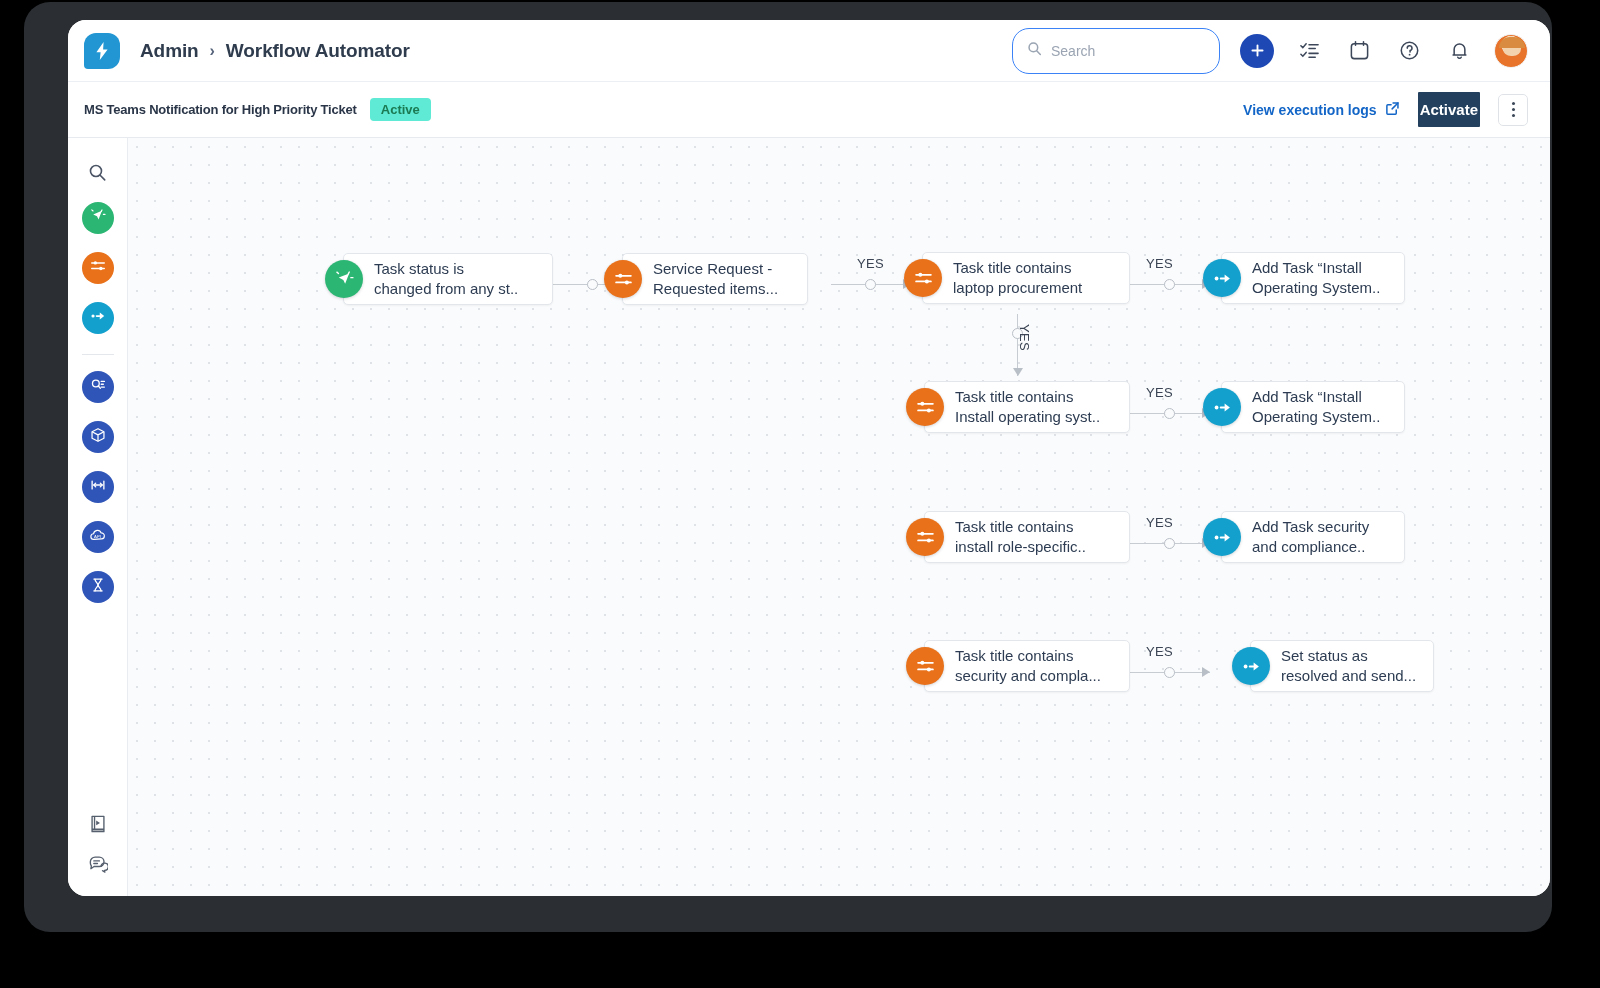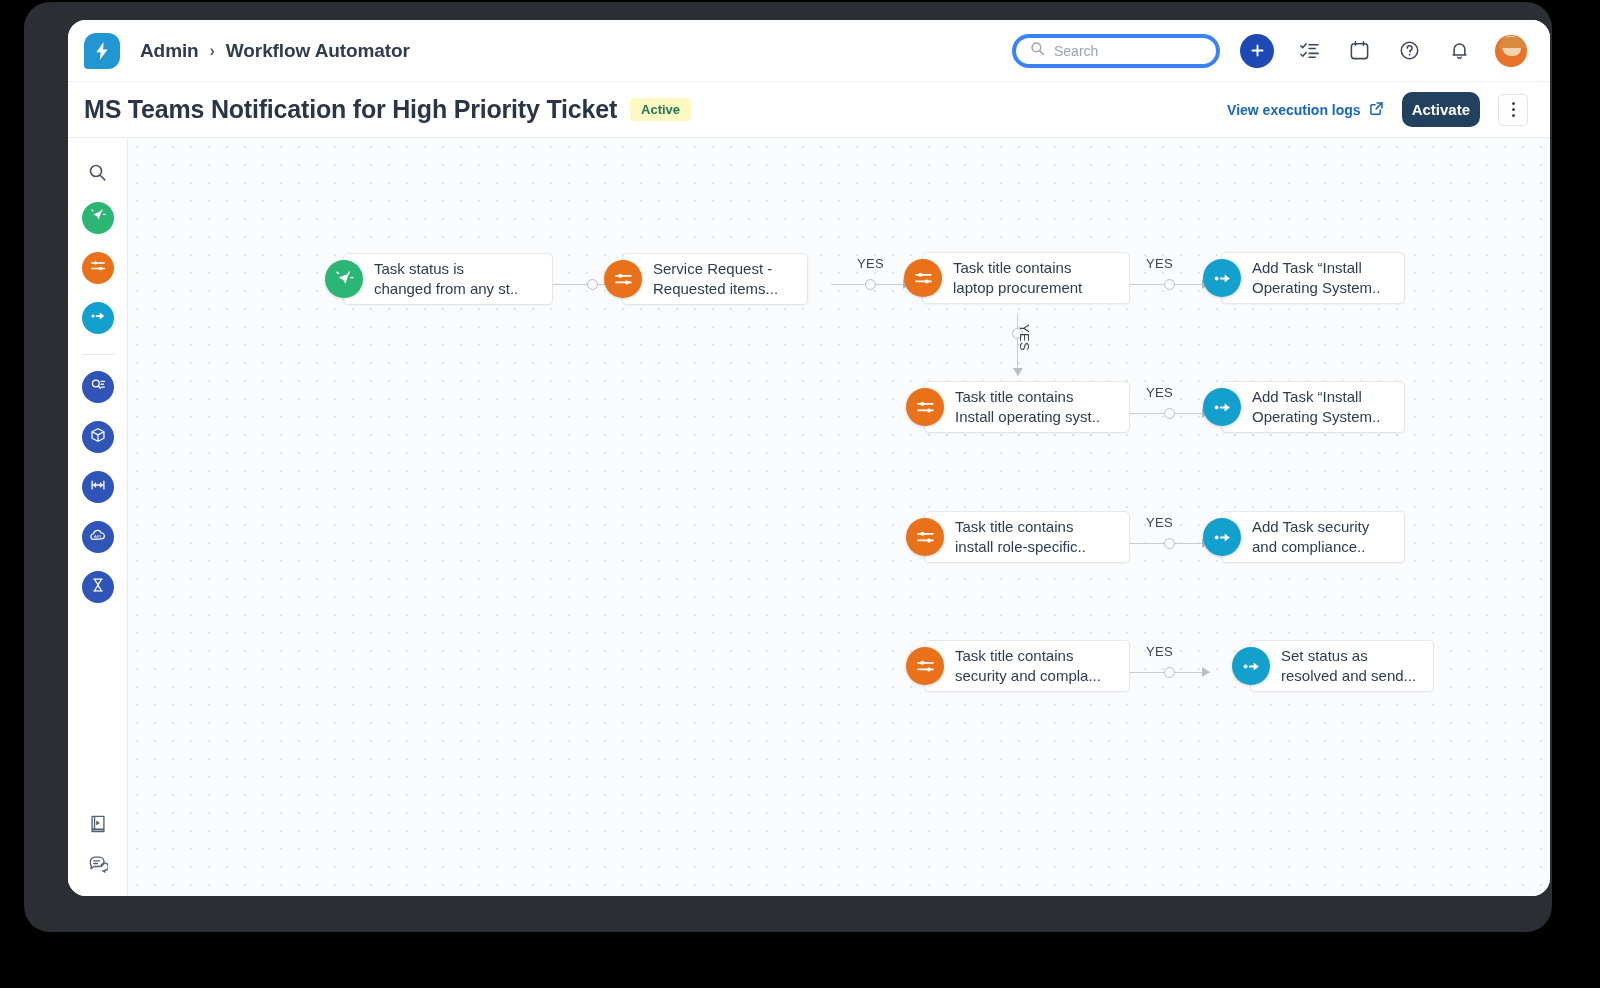--- a/index.html
+++ b/index.html
@@ -67,22 +67,22 @@
   .crumb-sep { color: #56637a; font-size: 16px; font-weight: 700; }
 
   #topbar-right {
     margin-left: auto;
     display: flex;
     align-items: center;
     gap: 20px;
   }
   #search-box {
     width: 208px;
-    height: 34px;
-    border: 4px solid #3b82f6;
+    height: 46px;
+    border: 1px solid #3b82f6;
     border-radius: 17px;
     display: flex;
     align-items: center;
     padding: 0 14px;
     gap: 9px;
   }
   #search-box input {
     border: none; outline: none;
     font-family: "Liberation Sans", sans-serif;
     font-size: 14px;
@@ -132,28 +132,28 @@
   
   #titlebar {
     height: 56px;
     background: #ffffff;
     border-bottom: 1px solid #e7eaee;
     display: flex;
     align-items: center;
     padding: 0 22px 0 16px;
   }
   #wf-title {
-    font-size: 25px;
+    font-size: 13px;
     font-weight: 700;
     color: #2a3648;
     letter-spacing: -0.2px;
   }
   #status-badge {
     margin-left: 13px;
-    background: #fef9c3;
+    background: #5eead4;
     color: #1c7a53;
     font-size: 13px;
     font-weight: 700;
     padding: 4px 11px;
     border-radius: 4px;
   }
   #titlebar-right {
     margin-left: auto;
     display: flex;
     align-items: center;
@@ -168,22 +168,22 @@
     gap: 8px;
     text-decoration: none;
   }
   #activate-button {
     background: #23405f;
     color: #ffffff;
     font-family: "Liberation Sans", sans-serif;
     font-size: 15px;
     font-weight: 700;
     border: none;
-    border-radius: 10px;
-    padding: 9px 10px;
+    border-radius: 1px;
+    padding: 9px 2px;
     cursor: pointer;
     text-align: center;
   }
   #kebab-button {
     width: 30px; height: 32px;
     border: 1px solid #dfe3e8;
     border-radius: 5px;
     background: #fff;
     display: flex; flex-direction: column;
     align-items: center; justify-content: center;

